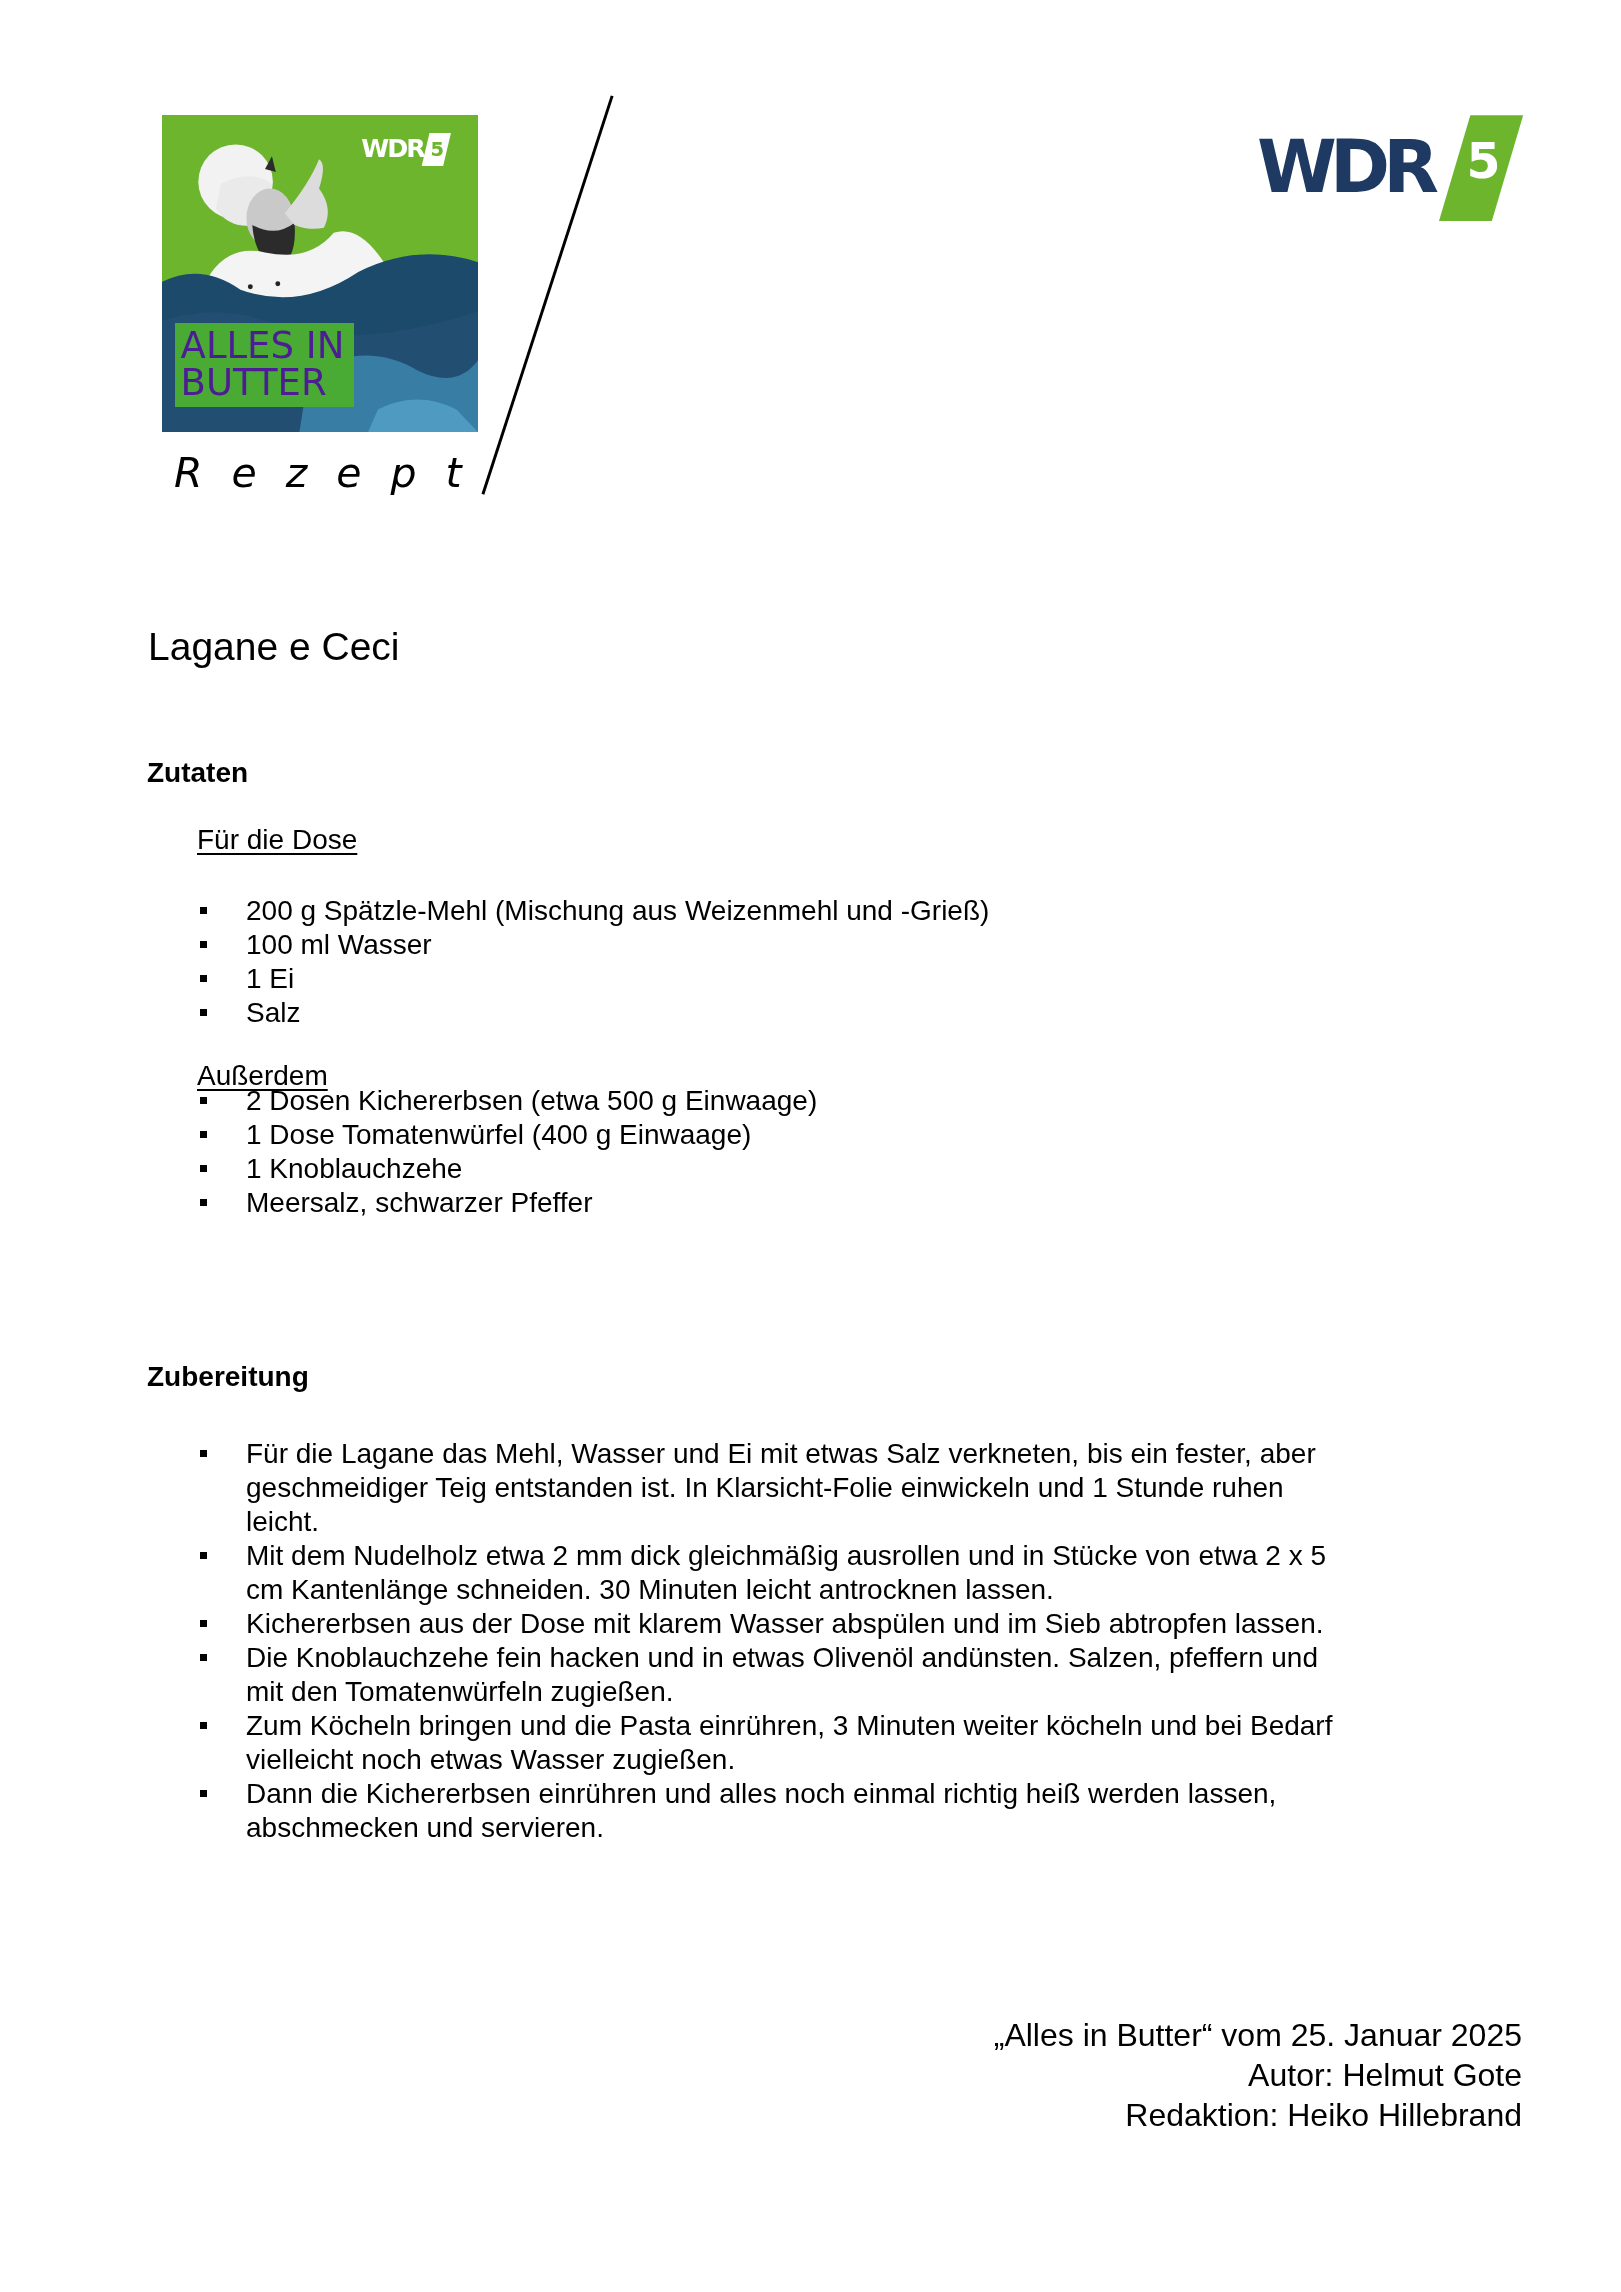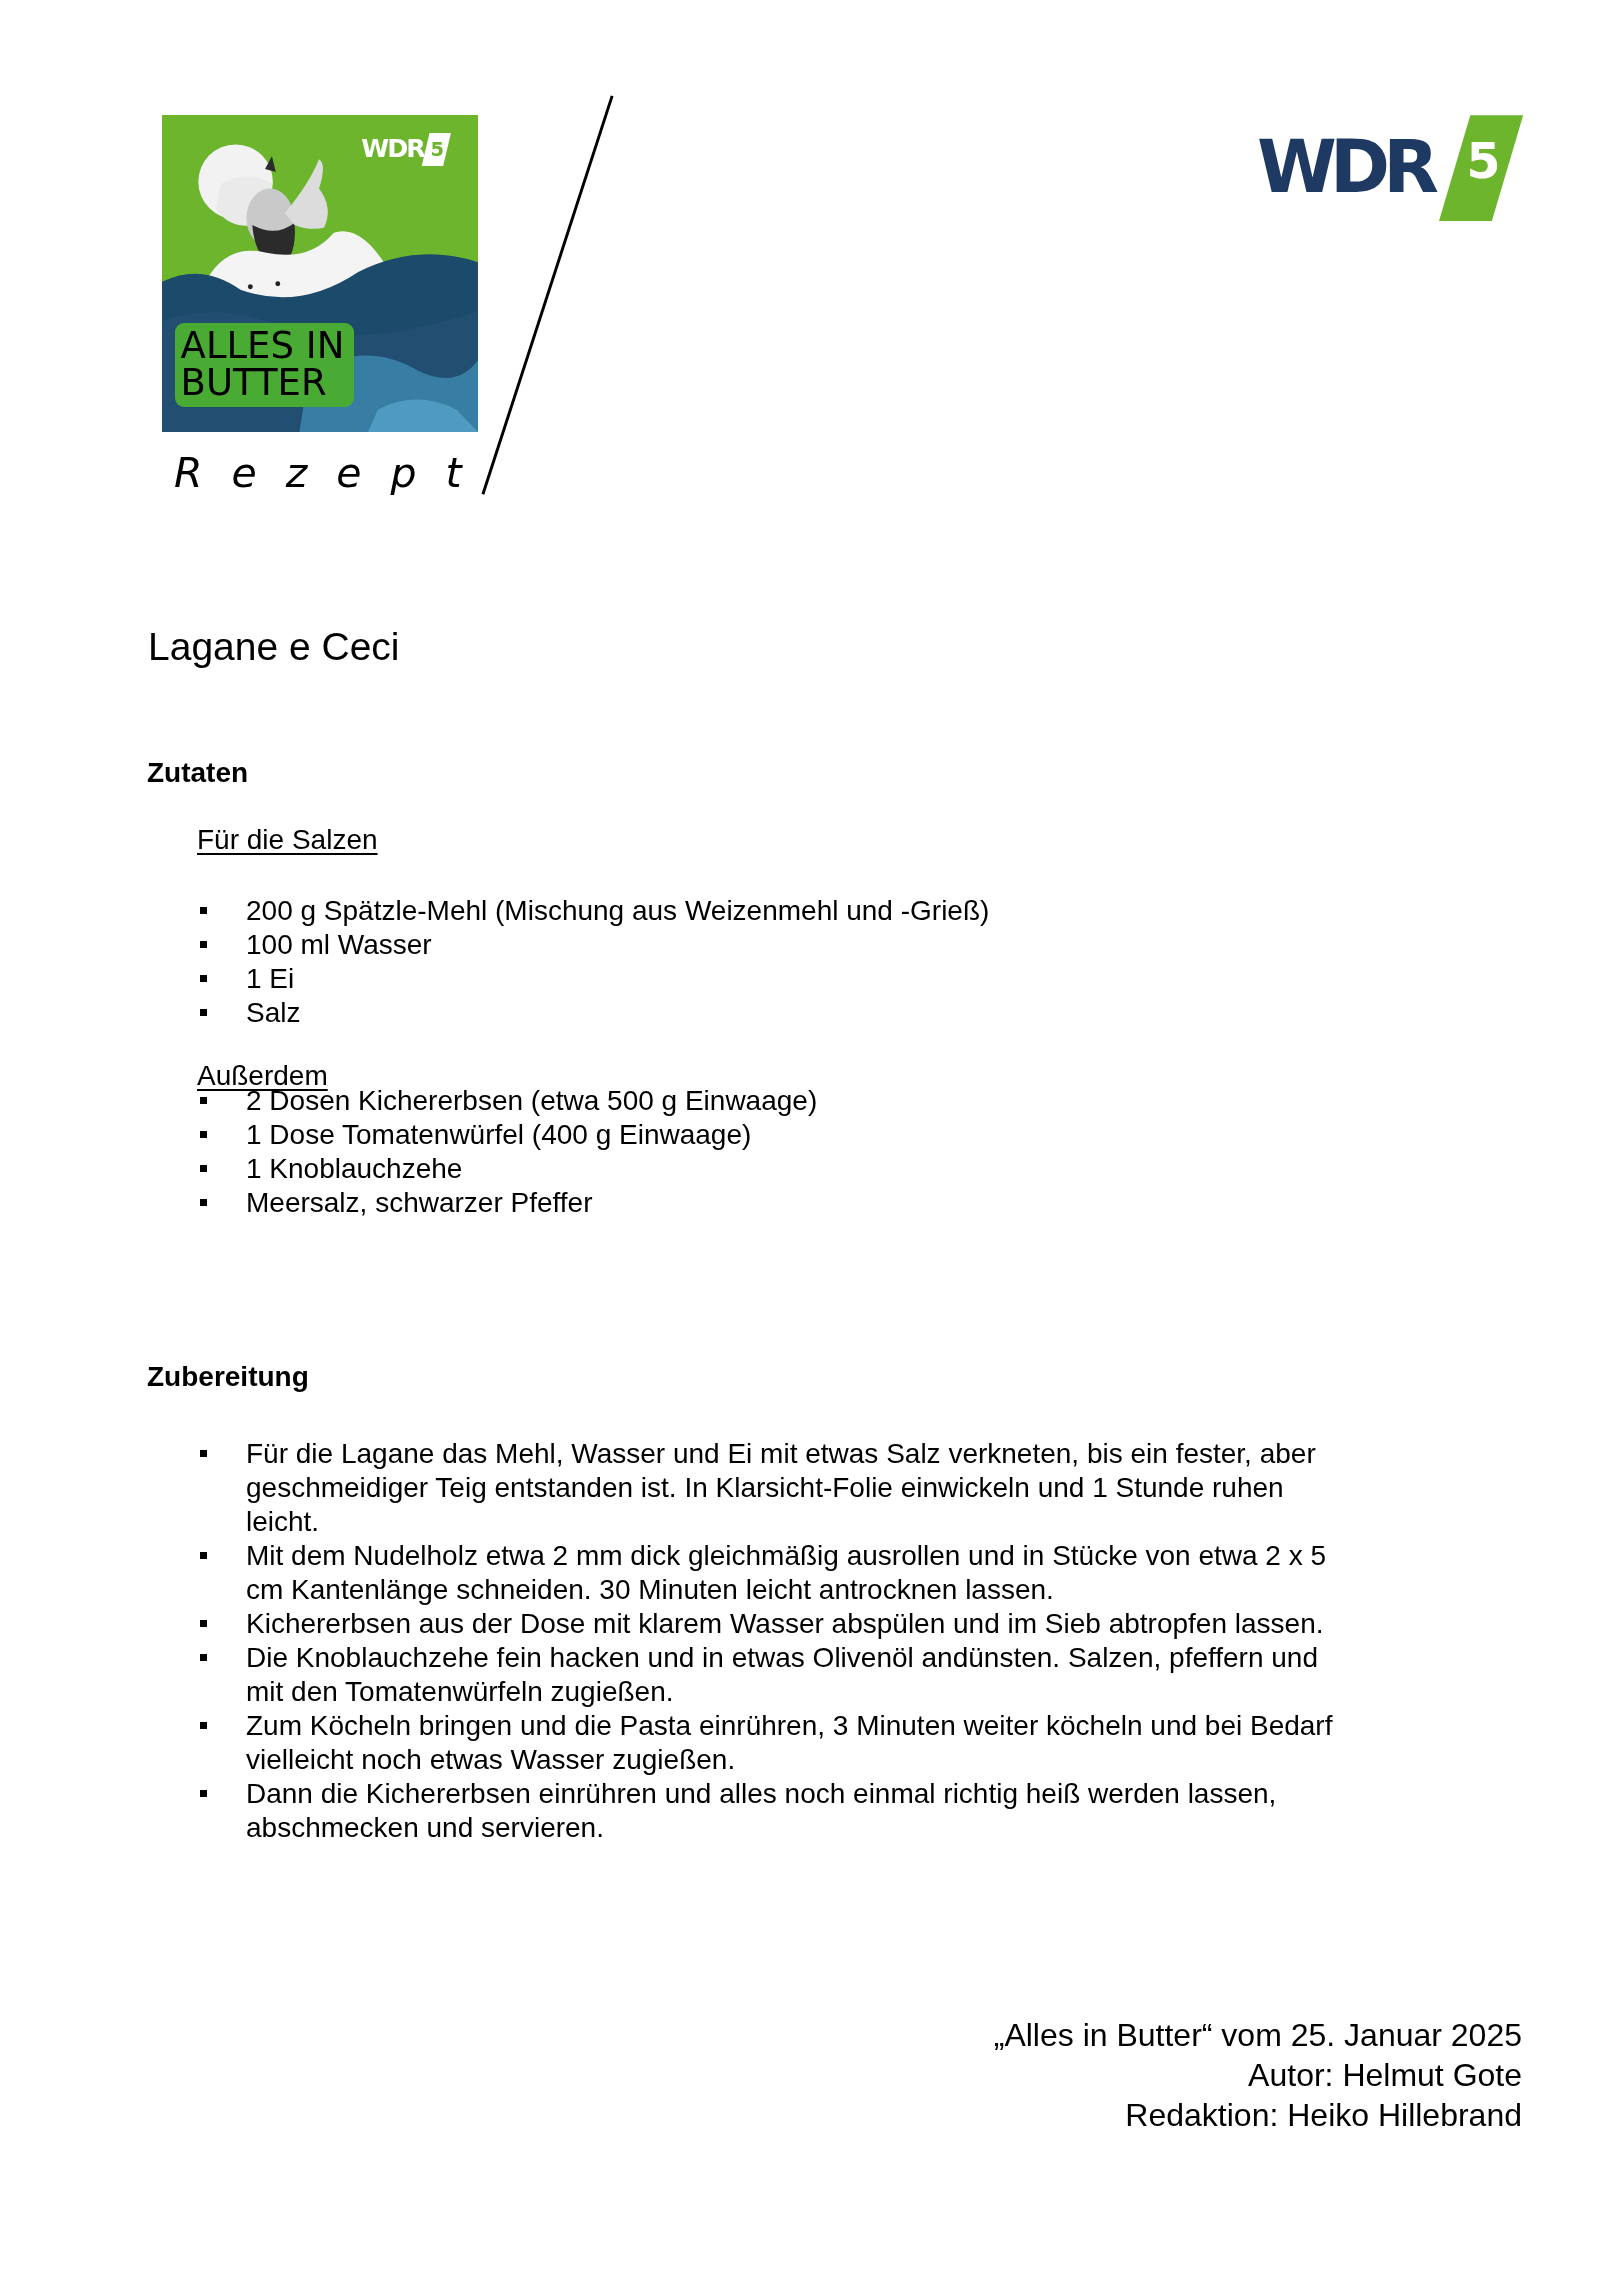--- a/index.html
+++ b/index.html
@@ -4,23 +4,23 @@
 <style>
   html, body { margin: 0; padding: 0; background: #ffffff; }
   body { width: 1621px; height: 2293px; position: relative; overflow: hidden;
          font-family: "Liberation Sans", sans-serif; color: #000; }
   .abs { position: absolute; }
 
   
   #cover { left: 162px; top: 115px; width: 316px; height: 317px; overflow: hidden; background: #6cb52d; }
   #cover svg { display: block; }
   #cover-wdr { position: absolute; left: 199px; top: 13.7px; width: 98px; height: 39px; }
-  #cover-title { position: absolute; left: 12.7px; top: 208px; background: #4aab34; color: #000000;
+  #cover-title { position: absolute; left: 12.7px; top: 208px; background: #4aab34; color: #4c1d95;
                  font-family: "DejaVu Sans", sans-serif; font-size: 37px; line-height: 37px;
-                 padding: 3.9px 9.8px 5.9px 5.9px; letter-spacing: 0px; border-radius: 9px; }
+                 padding: 3.9px 9.8px 5.9px 5.9px; letter-spacing: 0px; }
   #cover-title div { white-space: nowrap; }
 
   
   #diag { left: 470px; top: 88px; width: 157px; height: 421px; }
 
   
   #rezept { left: 174px; top: 449px; font-family: "DejaVu Sans", sans-serif; font-style: italic;
             font-size: 41px; letter-spacing: 29px; line-height: 49px; white-space: nowrap; }
 
   
@@ -85,21 +85,21 @@
 <svg id="wdr-logo" class="abs" viewBox="0 0 280 115">
   <text x="0" y="80" font-family="DejaVu Sans, sans-serif" font-weight="bold" font-size="74" fill="#1e3a63" letter-spacing="-7">WDR</text>
   <polygon points="218,2 272,2 240,110 186,110" fill="#6cb52d"></polygon>
   <text x="214" y="66" font-family="DejaVu Sans, sans-serif" font-weight="bold" font-size="50" fill="#ffffff">5</text>
 </svg>
 
 <div id="title" class="abs">Lagane e Ceci</div>
 
 <div class="abs h2" style="top:756px;">Zutaten</div>
 
-<div class="abs sub" style="top:823px;">Für die Salzen</div>
+<div class="abs sub" style="top:823px;">Für die Dose</div>
 
 <ul class="abs blist" style="top:894px;">
   <li>
       <span class="bullet"></span>
       <span class="line">200 g Spätzle-Mehl (Mischung aus Weizenmehl und -Grieß)</span>
     </li>
   <li>
       <span class="bullet"></span>
       <span class="line">100 ml Wasser</span>
     </li>

